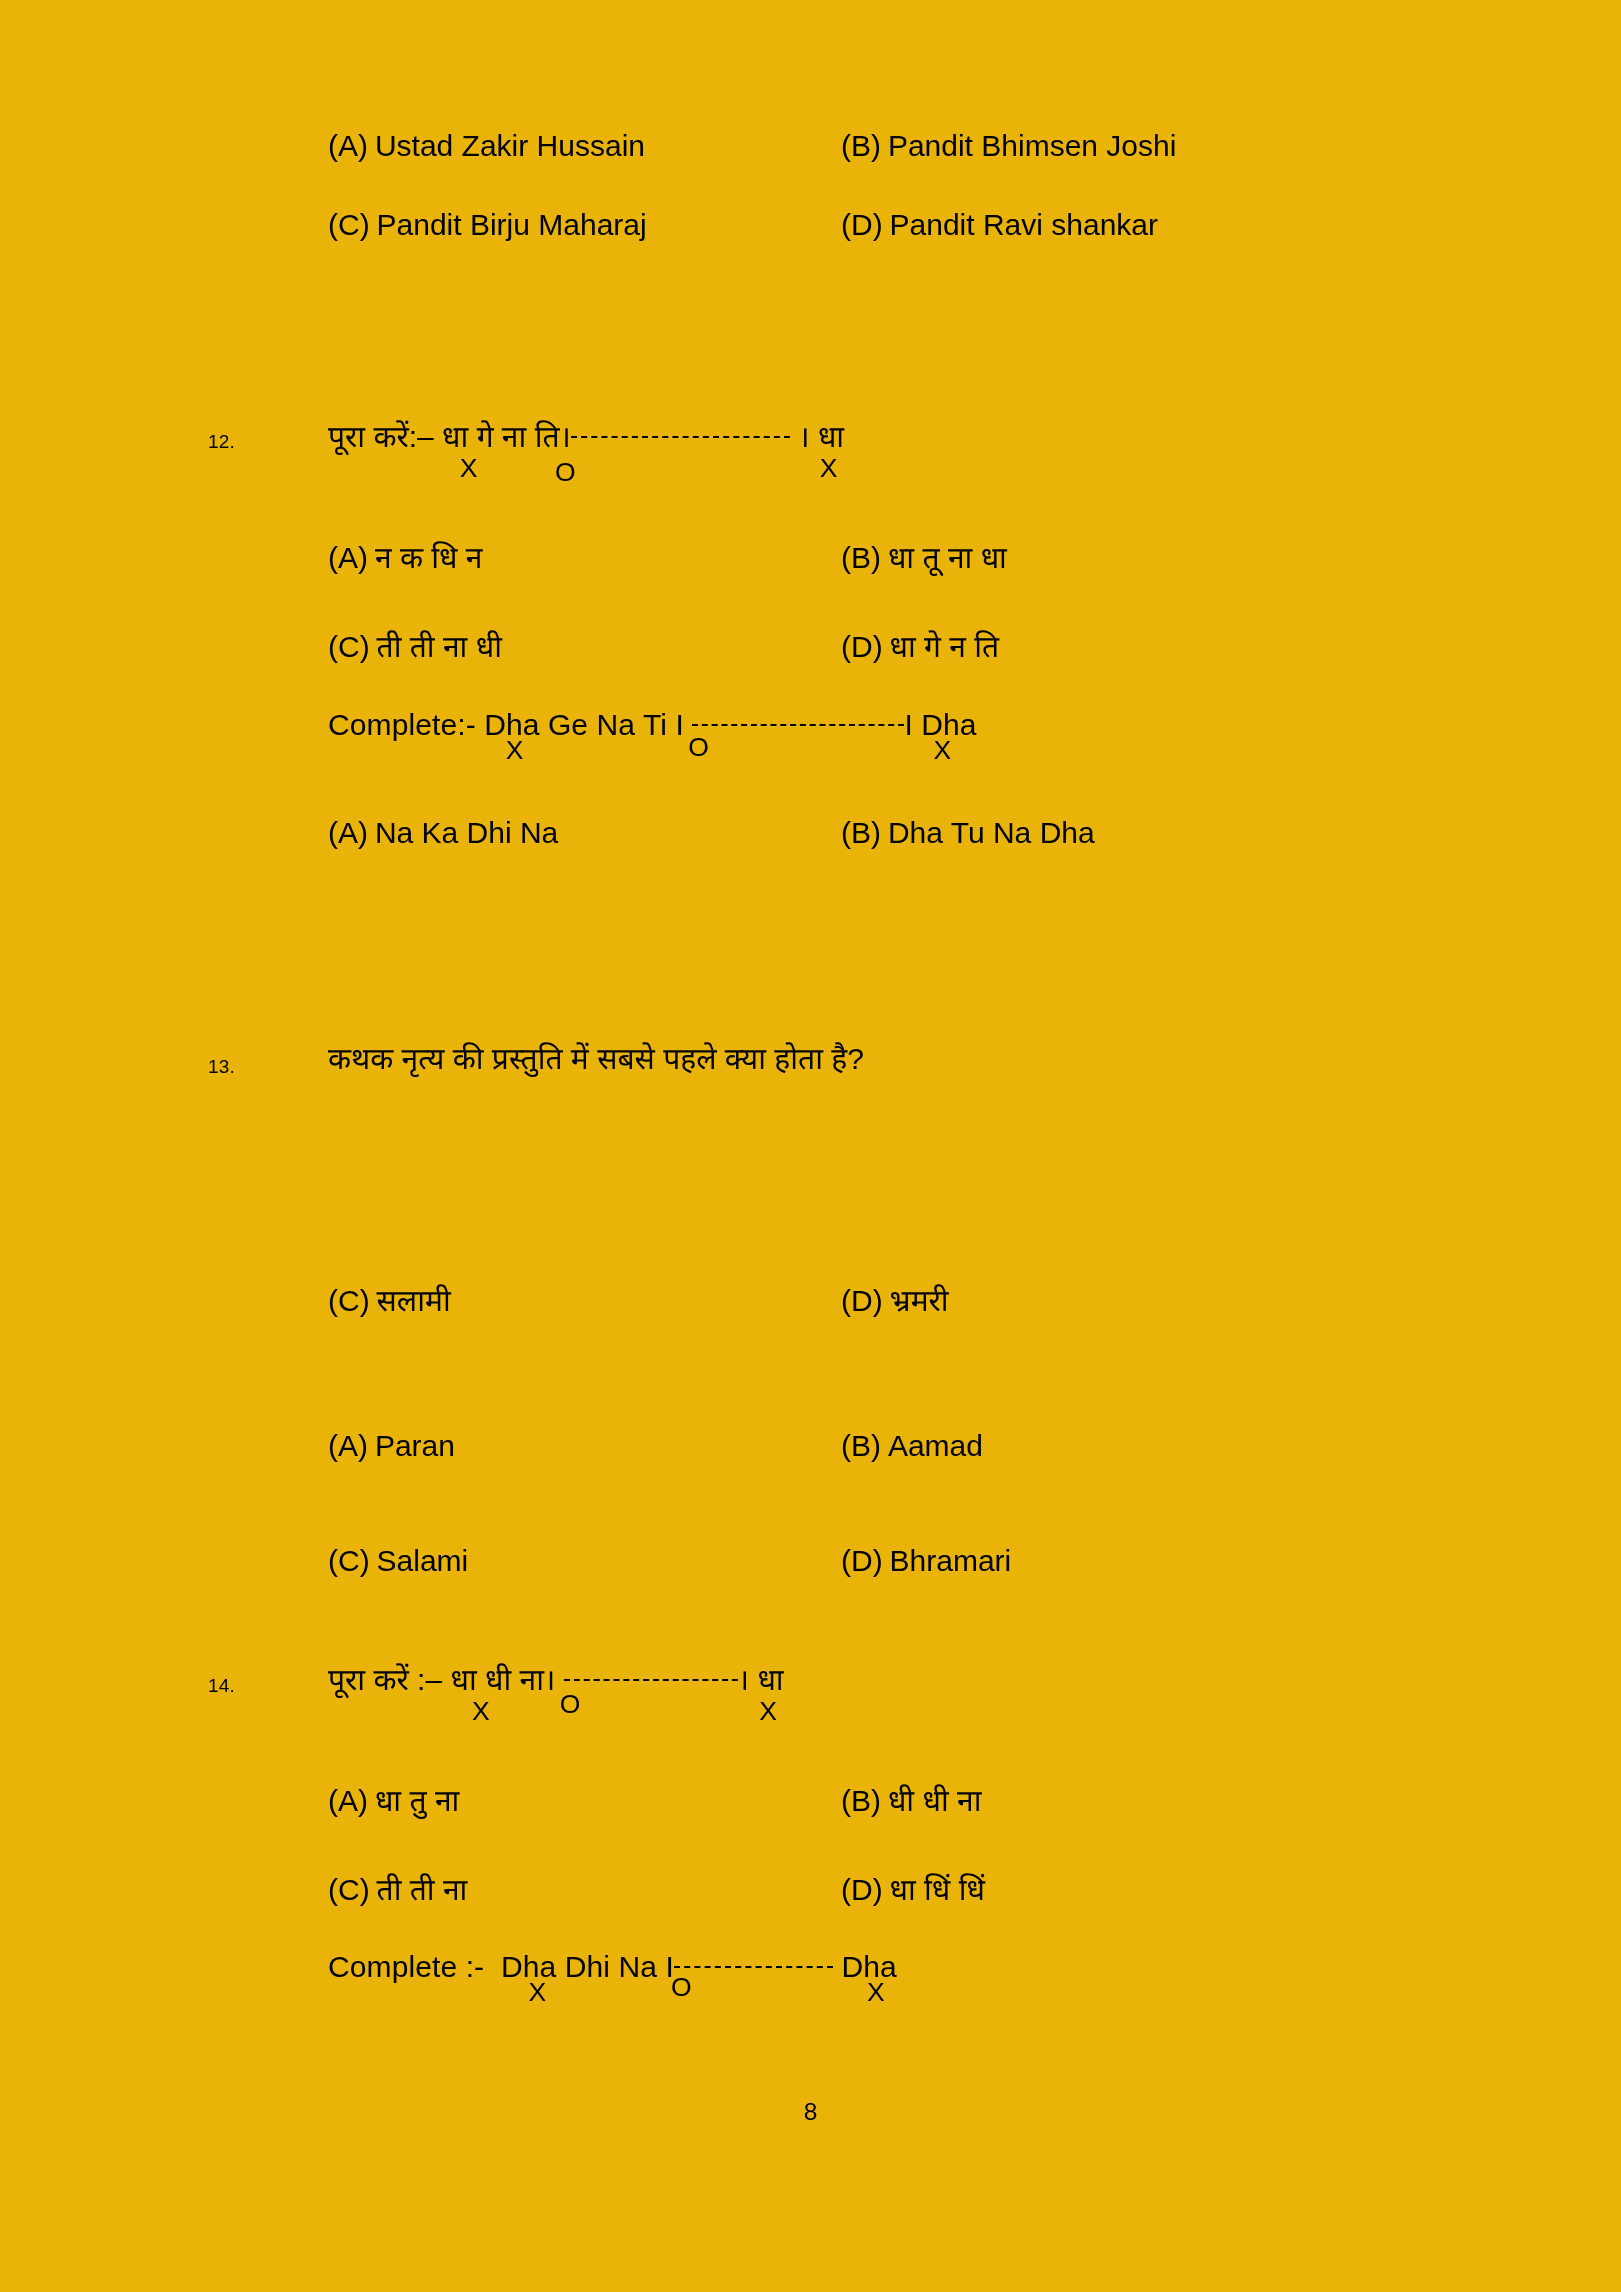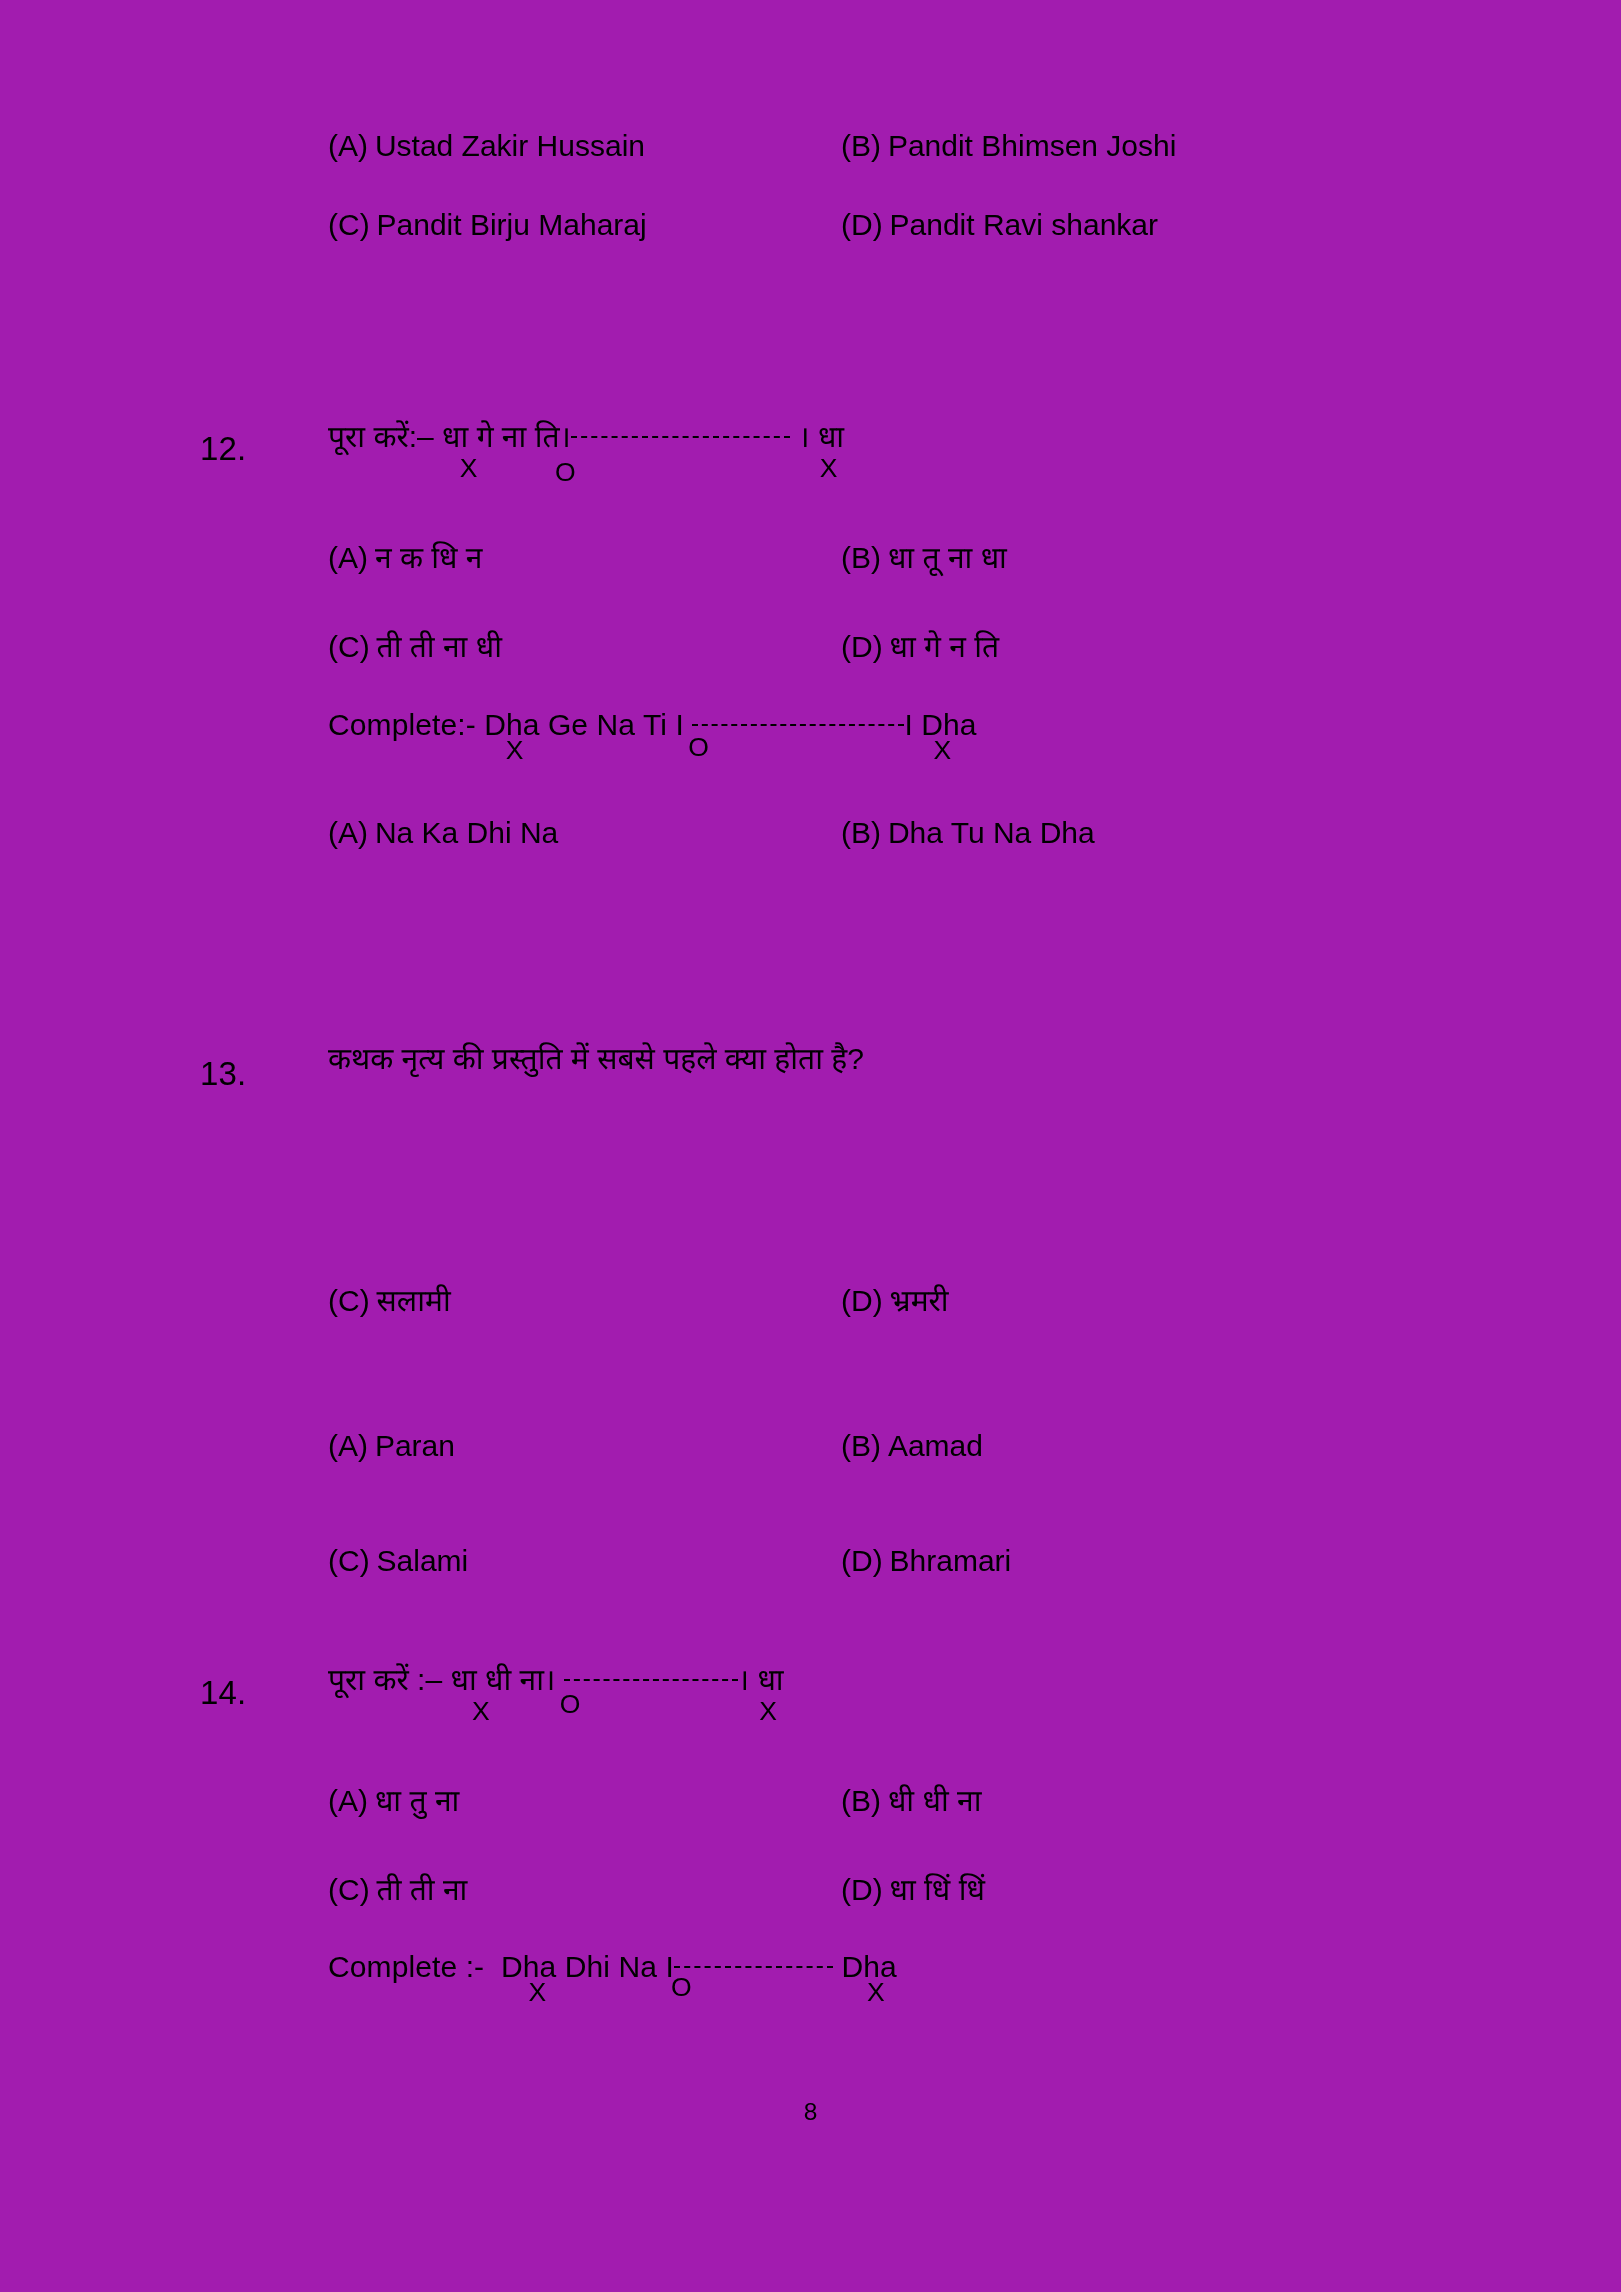--- a/index.html
+++ b/index.html
@@ -12,26 +12,26 @@
     height: 2293px;
     position: relative;
     font-family: "Liberation Sans", sans-serif;
     color: #000000;
     overflow: hidden;
   }
 
   .page {
     position: absolute;
     inset: 0;
-    background: #a21caf;
+    background: #eab308;
   }
   .qnum {
     position: absolute;
-    left: 200px;
-    font-size: 33px;
+    left: 208px;
+    font-size: 19px;
     line-height: 1;
     letter-spacing: 0.2px;
   }
 
   .line-hi {
     font-size: 30px;
     line-height: 1.1;
     white-space: nowrap;
   }
   .line-en {

